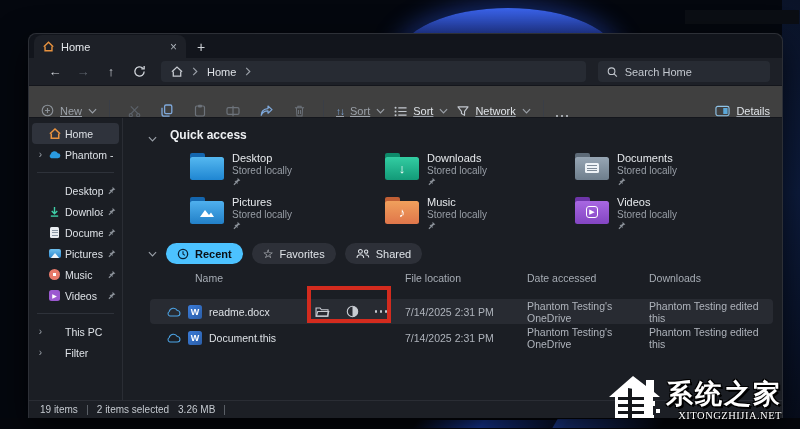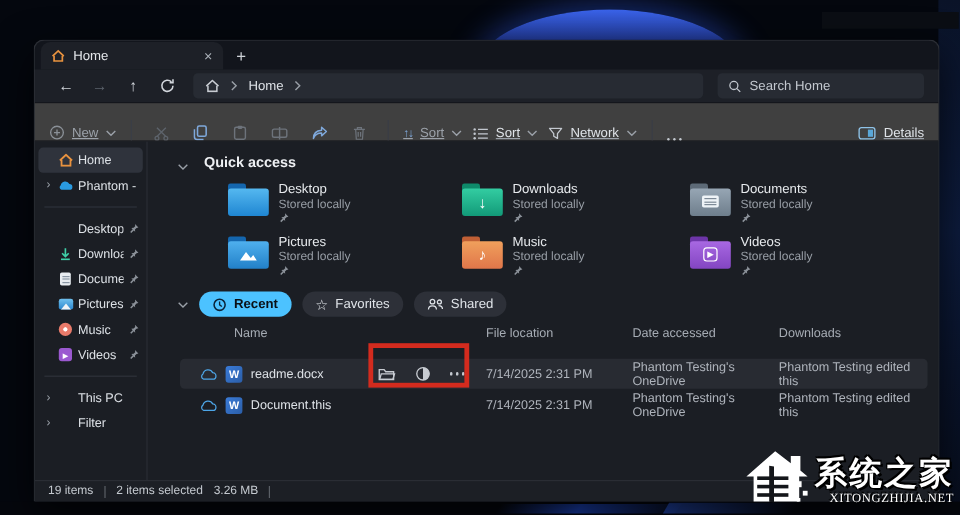--- a/index.html
+++ b/index.html
@@ -151,21 +151,21 @@
   .cloud-ico { flex:none; }
 
   
   .statusbar { height:18px; flex:none; border-top:1px solid #2a2d34; background:#1c1f25; display:flex; align-items:center; gap:9px; padding:0 11px; font-size:10px; color:#c4c9cf; }
   .sb-div { width:1px; height:10px; background:#5a5f66; }
 
   
   .red-box { position:absolute; left:307px; top:286px; width:84px; height:37px; border:4px solid #d32b1e; z-index:40; }
 
   
-  .watermark { position:absolute; right:5px; bottom:8px; z-index:50; display:flex; align-items:flex-end; gap:2px; }
+  .watermark { position:absolute; right:18px; bottom:8px; z-index:50; display:flex; align-items:flex-end; gap:2px; }
   .wm-text { display:flex; flex-direction:column; align-items:flex-end; }
   .wm-title { font-size:27px; font-weight:bold; color:#fff; line-height:1; letter-spacing:2px;
     text-shadow:2px 2px 0 #000, -1px -1px 0 #000, 1px -1px 0 #000, -1px 1px 0 #000; }
   .wm-site { font-family:"Liberation Serif", serif; font-size:10.5px; color:#fff; letter-spacing:.5px; margin-top:2px;
     text-shadow:1px 1px 0 #000, -1px -1px 0 #000; }
 </style>
 </head>
 <body>
 
 <div class="bg-glow"></div>

